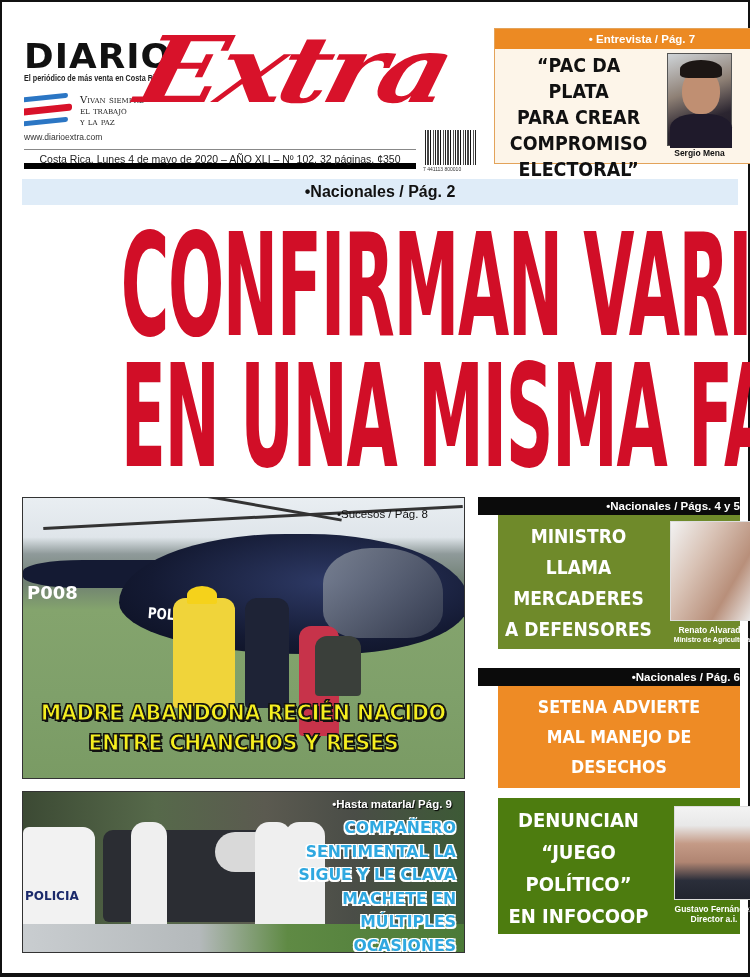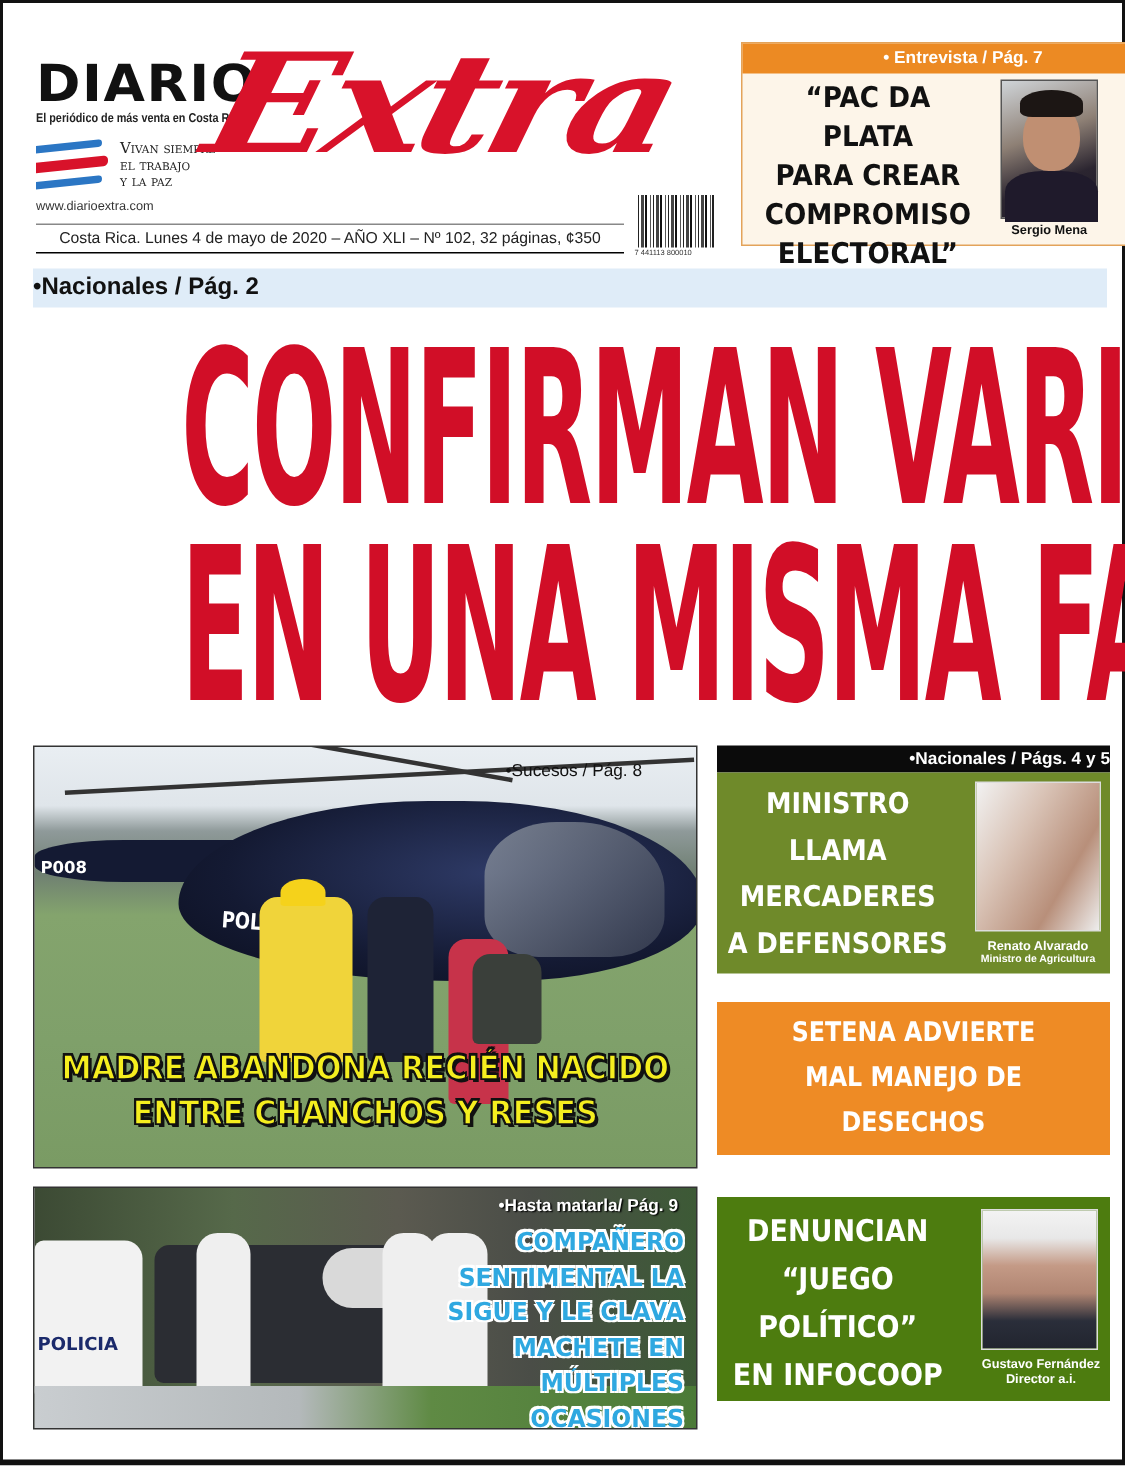--- a/index.html
+++ b/index.html
@@ -8,36 +8,36 @@
   .frame { position: absolute; left: 0; top: 0; width: 750px; height: 977px; border: 2px solid #111; border-bottom-width: 4px; background:#fff; }
 
   
   .diario { position: absolute; left: 22px; top: 34px; font-family: "DejaVu Sans", sans-serif; font-weight: 900; font-size: 34px; letter-spacing: 1px; color: #111; transform: scaleX(1.05); transform-origin: left; }
   .tagline { position: absolute; left: 22px; top: 71px; font-size: 8.5px; font-weight: bold; color: #222; transform: scaleX(0.85); transform-origin: left; white-space: nowrap; }
   .flag { position: absolute; left: 22px; top: 93px; width: 50px; height: 32px; }
   .flag span { display: block; height: 5px; margin-bottom: 2px; border-radius: 0 3px 3px 0; transform: skewY(-6deg); }
   .motto { position: absolute; left: 78px; top: 92px; font-family: "DejaVu Serif", serif; font-size: 10px; line-height: 11px; color: #222; font-variant: small-caps; }
   .website { position: absolute; left: 22px; top: 130px; font-size: 8.5px; color: #333; }
   .extra-logo { position: absolute; left: 150px; top: 22px; font-family: "DejaVu Serif", serif; font-style: italic; font-weight: 900; font-size: 112px; color: #d8122a; letter-spacing: -6px; transform: skewX(-14deg) scaleY(0.82); transform-origin: left top; line-height: 1; }
-  .dateline-wrap { position: absolute; left: 22px; top: 147px; width: 392px; border-top: 1px solid #888; border-bottom: 1px solid #000000; height: 20px; }
+  .dateline-wrap { position: absolute; left: 22px; top: 147px; width: 392px; border-top: 1px solid #888; border-bottom: 6px solid #000000; height: 20px; }
   .dateline { font-size: 10.5px; color: #222; text-align: center; line-height: 18px; white-space: nowrap; }
   .barcode { position: absolute; left: 423px; top: 128px; width: 52px; height: 35px;
     background: repeating-linear-gradient(90deg, #222 0 1px, #fff 1px 2px, #444 2px 4px, #fff 4px 5px, #111 5px 6px, #fff 6px 8px, #555 8px 9px, #fff 9px 10px); }
   .barcode-num { position: absolute; left: 421px; top: 164px; font-size: 5px; color: #333; }
 
   
   .interview { position: absolute; left: 492px; top: 26px; width: 296px; height: 136px; background: #fdf5e9; border: 1px solid #e3a35a; }
   .interview-kicker { height: 20px; background: #ec8a23; color: #fff; font-weight: bold; font-size: 11.5px; text-align: center; line-height: 20px; }
   .interview-quote { position: absolute; left: 10px; top: 23px; width: 160px; font-family: "DejaVu Sans", sans-serif; font-weight: 900; font-size: 19px; line-height: 26px; text-align: center; color: #111; transform: scaleX(0.92); transform-origin: left top; }
   .interview-photo { position: absolute; left: 172px; top: 24px; width: 65px; height: 93px; background: linear-gradient(160deg, #cfd4d8 0%, #8e8075 40%, #2b2530 70%, #1f1a28 100%); border: 1px solid #555; }
   .face { position: absolute; border-radius: 50% 50% 45% 45%; }
   .interview-caption { position: absolute; left: 172px; top: 119px; width: 65px; text-align: center; font-size: 8.5px; font-weight: bold; color: #111; }
 
   
-  .section-bar { position: absolute; left: 20px; top: 177px; width: 716px; height: 26px; background: #dfecf8; font-size: 16px; font-weight: bold; color: #111; line-height: 26px; }
+  .section-bar { position: absolute; left: 20px; top: 177px; width: 716px; height: 26px; background: #dfecf8; text-align: center; font-size: 16px; font-weight: bold; color: #111; line-height: 26px; }
   .headline { position: absolute; left: 18px; width: 720px; text-align: center; font-family: "DejaVu Sans", sans-serif; font-weight: 900; color: #d10e27; white-space: nowrap; font-size: 92px; line-height: 1; transform: scaleY(1.55) scaleX(0.72); transform-origin: center top; letter-spacing: -2px; }
   .headline.l1 { top: 214px; }
   .headline.l2 { top: 345px; }
 
   
   .photo1 { position: absolute; left: 20px; top: 495px; width: 443px; height: 282px; border: 1px solid #333; overflow: hidden;
     background: linear-gradient(180deg, #e9eef2 0%, #dfe5ea 14%, #8f9a9a 20%, #6f7f72 30%, #84a46d 40%, #7fa06a 70%, #7a9b64 100%); }
   .heli-body { position: absolute; left: 96px; top: 36px; width: 350px; height: 120px; background: radial-gradient(ellipse at 60% 40%, #2e3a66 0%, #141a33 60%, #0a0d1d 100%); border-radius: 50% 48% 40% 55% / 60% 60% 45% 45%; }
   .heli-tail { position: absolute; left: 0px; top: 62px; width: 150px; height: 28px; background: #141a33; border-radius: 40% 10% 10% 40%; }
   .heli-window { position: absolute; left: 300px; top: 50px; width: 120px; height: 90px; background: linear-gradient(135deg,#8c94a0,#3a4154); border-radius: 40% 50% 30% 30%; opacity: .8; }
@@ -54,21 +54,21 @@
   .photo2-ground { position: absolute; left: 0; bottom: 0; width: 100%; height: 28px; background: linear-gradient(90deg, #c9cdd0 0%, #b4b9bb 40%, #5f8a44 60%, #4b7a37 100%); }
   .car { position: absolute; left: 0; top: 35px; width: 72px; height: 105px; background: #f2f2f2; border-radius: 6px 12px 8px 4px; }
   .truck { position: absolute; left: 80px; top: 38px; width: 220px; height: 92px; background: #2b2d33; border-radius: 10px 14px 6px 6px; }
   .suit { position: absolute; background: #efefef; border-radius: 14px 14px 4px 4px; }
   .photo2-kicker { position: absolute; right: 12px; top: 6px; font-size: 11.5px; font-weight: bold; color: #fff; text-shadow: 1px 1px 1px #000; }
   .photo2-headline { position: absolute; right: 8px; top: 24px; width: 200px; text-align: right; font-family: "DejaVu Sans", sans-serif; font-weight: 900; font-size: 16.5px; line-height: 23.5px; color: #2fa8e0; text-shadow: 1.5px 1.5px 0 #fff, -1.5px -1.5px 0 #fff, 1.5px -1.5px 0 #fff, -1.5px 1.5px 0 #fff; transform: scaleX(0.95); transform-origin: right top; }
 
   
   .rbox { position: absolute; left: 476px; width: 262px; }
   .rbox-kicker { height: 18px; background: #0b0b0b; color: #fff; font-weight: bold; font-size: 11.5px; text-align: right; line-height: 18px; }
-  .rbox-body { position: relative; }
+  .rbox-body { position: relative; margin-left: 20px; }
   .rbox-headline { font-family: "DejaVu Sans", sans-serif; font-weight: 900; color: #fff; text-align: center; }
   .rbox-photo { position: absolute; border: 1px solid #ddd; }
   .rbox-caption { position: absolute; text-align: center; font-size: 8.5px; font-weight: bold; color: #fff; line-height: 10px; }
 
   .box-min { top: 495px; }
   .box-min .rbox-body { height: 134px; background: #6f8a2a; }
   .box-min .rbox-headline { position: absolute; left: 4px; top: 6px; width: 170px; font-size: 19px; line-height: 31px; transform: scaleX(0.9); transform-origin: left top; }
 
   .box-set { top: 666px; }
   .box-set .rbox-body { height: 102px; background: #ee8b25; }
@@ -124,21 +124,21 @@
   <div class="section-bar">•Nacionales / Pág. 2</div>
   <div class="headline l1">CONFIRMAN VARIOS BONOS</div>
   <div class="headline l2">EN UNA MISMA FAMILIA</div>
 
   <div class="photo1">
     <div class="rotor"></div>
     <div class="rotor2"></div>
     <div class="heli-tail"></div>
     <div class="heli-body"></div>
     <div class="heli-window"></div>
-    <div class="heli-text" style="left:4px;top:74px;font-size:11px;">P008</div>
+    <div class="heli-text" style="left:4px;top:84px;font-size:18px;">P008</div>
     <div class="heli-text" style="left:118px;top:108px;font-size:15px;transform:rotate(4deg) scaleX(0.8);">POLICIA</div>
     <div class="person" style="left:150px;top:100px;width:62px;height:110px;background:#f0d43a;"></div>
     <div class="person" style="left:164px;top:88px;width:30px;height:18px;background:#f5d21b;border-radius:50% 50% 10% 10%;"></div>
     <div class="person" style="left:222px;top:100px;width:44px;height:110px;background:#1e2336;"></div>
     <div class="person" style="left:276px;top:128px;width:40px;height:110px;background:#c7334a;"></div>
     <div class="person" style="left:292px;top:138px;width:46px;height:60px;background:#3a3f3a;"></div>
     <div class="photo1-kicker">•Sucesos / Pág. 8</div>
     <div class="photo1-headline">
       <div>MADRE ABANDONA RECIÉN NACIDO</div>
       <div>ENTRE CHANCHOS Y RESES</div>
@@ -176,20 +176,21 @@
       </div>
       <div class="rbox-photo" style="left:172px;top:6px;width:84px;height:100px;background:linear-gradient(120deg,#f2f2f2 0%,#d9c3b6 35%,#b88f7a 70%,#eee 100%);"></div>
       <div class="rbox-caption" style="left:168px;top:110px;width:92px;">
         <div>Renato Alvarado</div>
         <div style="font-size:7px;">Ministro de Agricultura</div>
       </div>
     </div>
   </div>
 
   <div class="rbox box-set">
+    <div class="rbox-kicker">•Nacionales / Pág. 6</div>
     <div class="rbox-body">
       <div class="rbox-headline">
         <div>SETENA ADVIERTE</div>
         <div>MAL MANEJO DE DESECHOS</div>
         <div>EN CARTAGO</div>
       </div>
     </div>
   </div>
 
   <div class="rbox box-den">

